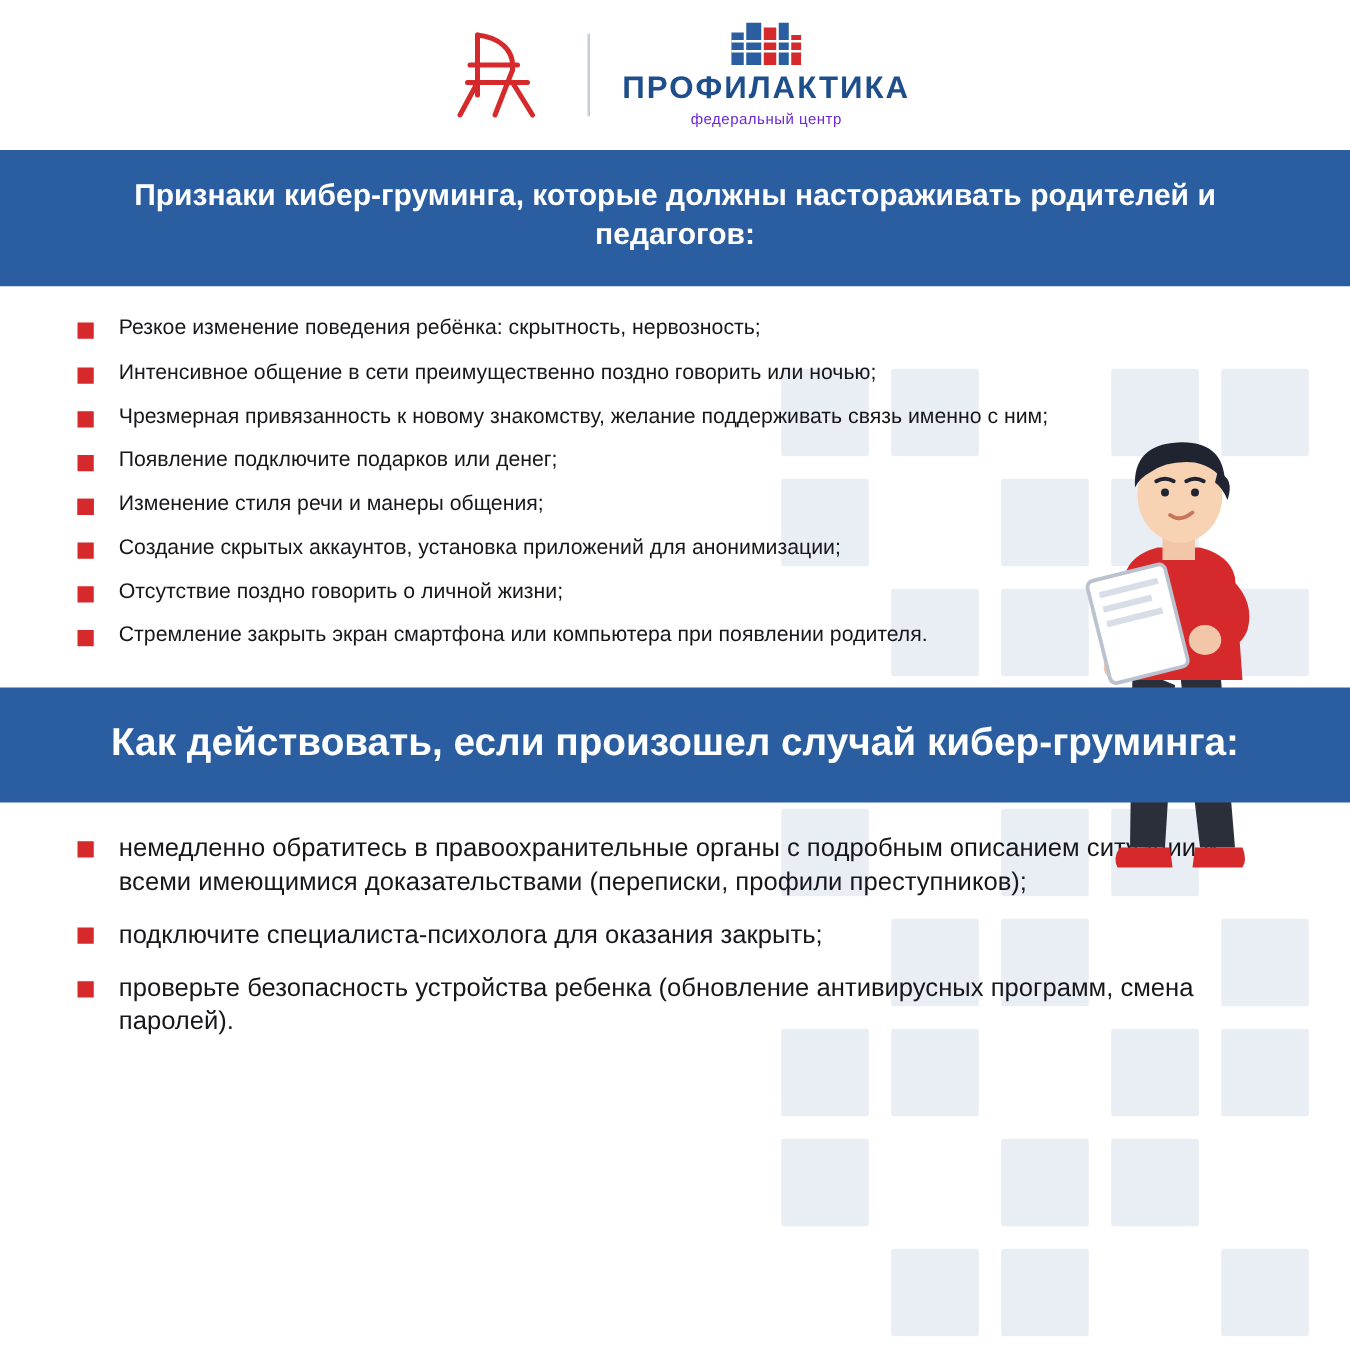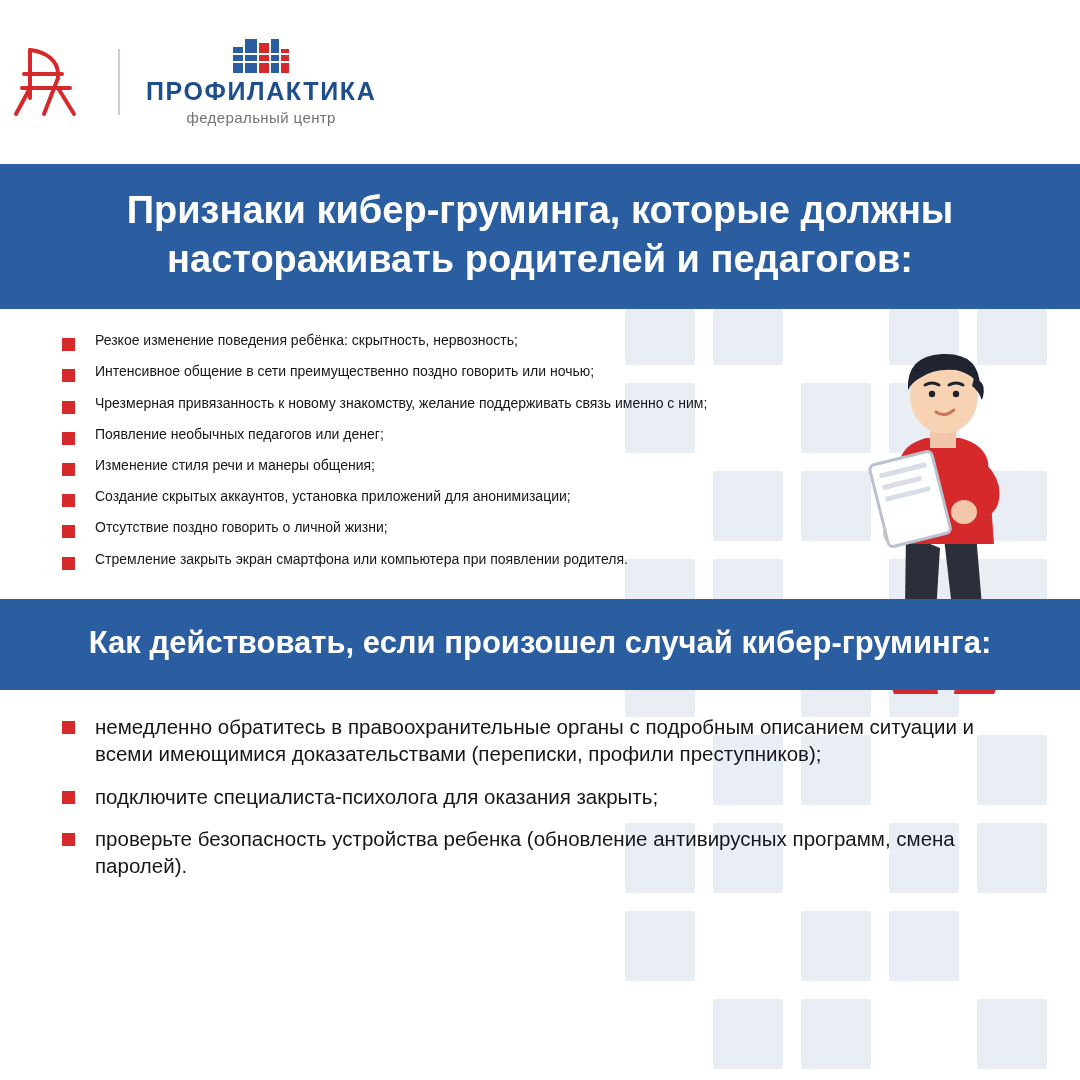--- a/index.html
+++ b/index.html
@@ -35,25 +35,25 @@
     position: absolute;
     display: block;
     background: #e9eef5;
     border-radius: 2px;
   }
 
   
   .header {
     position: relative;
     z-index: 3;
-    height: 164px;
+    height: 120px;
     background: #ffffff;
     display: flex;
     align-items: center;
-    justify-content: flex-start;
+    justify-content: center;
     gap: 26px;
   }
   .logo-chair {
     width: 92px;
     height: 76px;
     position: relative;
   }
   .divider-v {
     width: 2px;
     height: 66px;
@@ -71,55 +71,55 @@
     position: relative;
   }
   .logo-title {
     font-size: 25px;
     font-weight: bold;
     color: #1f4e8c;
     letter-spacing: 1.6px;
     line-height: 1;
   }
   .logo-sub {
-    font-size: 15px;
-    color: #737373;
+    font-size: 12px;
+    color: #6d28d9;
     letter-spacing: 0.4px;
     margin-top: 5px;
   }
 
   
   .banner {
     position: relative;
     z-index: 3;
     background: #2a5ea0;
     color: #ffffff;
     text-align: center;
     font-weight: bold;
     padding: 22px 60px 26px;
     line-height: 1.28;
   }
-  .banner-1 { font-size: 38px; }
+  .banner-1 { font-size: 24px; }
   .banner-2 { font-size: 31px; padding: 24px 60px 28px; }
 
   
   .section {
     position: relative;
     z-index: 2;
   }
   .list {
     list-style: none;
     margin: 0;
     padding: 22px 48px 18px 62px;
   }
   .list li {
     position: relative;
     padding-left: 33px;
     margin-bottom: 13px;
-    font-size: 14px;
+    font-size: 17px;
     line-height: 1.3;
     color: #17171b;
   }
   .list li .bullet {
     position: absolute;
     left: 0;
     top: 7px;
     width: 13px;
     height: 13px;
     background: #d6292b;
@@ -213,21 +213,21 @@
     </div>
   </div>
 
   <div class="banner banner-1">Признаки кибер-груминга, которые должны настораживать родителей и педагогов:</div>
 
   <div class="section">
     <ul class="list first">
       <li><span class="bullet"></span><span>Резкое изменение поведения ребёнка: скрытность, нервозность;</span></li>
       <li><span class="bullet"></span><span>Интенсивное общение в сети преимущественно поздно говорить или ночью;</span></li>
       <li><span class="bullet"></span><span>Чрезмерная привязанность к новому знакомству, желание поддерживать связь именно с ним;</span></li>
-      <li><span class="bullet"></span><span>Появление необычных педагогов или денег;</span></li>
+      <li><span class="bullet"></span><span>Появление подключите подарков или денег;</span></li>
       <li><span class="bullet"></span></li>
       <li><span class="bullet"></span><span>Изменение стиля речи и манеры общения;</span></li>
       <li><span class="bullet"></span><span>Создание скрытых аккаунтов, установка приложений для анонимизации;</span></li>
       <li><span class="bullet"></span><span>Отсутствие поздно говорить о личной жизни;</span></li>
       <li><span class="bullet"></span><span>Стремление закрыть экран смартфона или компьютера при появлении родителя.</span></li>
     </ul>
   </div>
 
   <div class="banner banner-2">Как действовать, если произошел случай кибер-груминга:</div>
 

